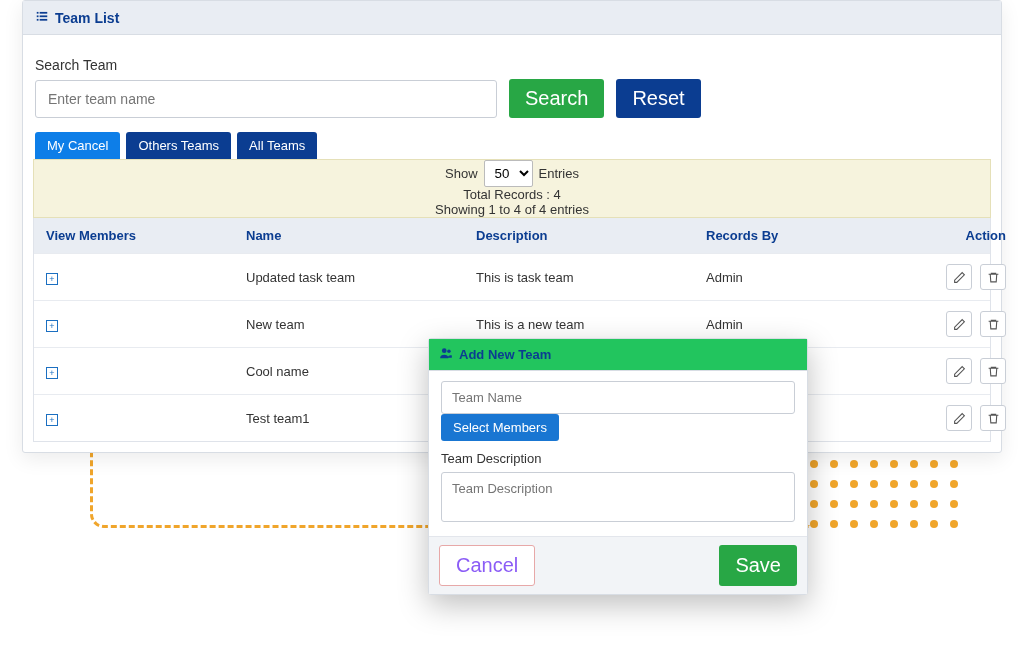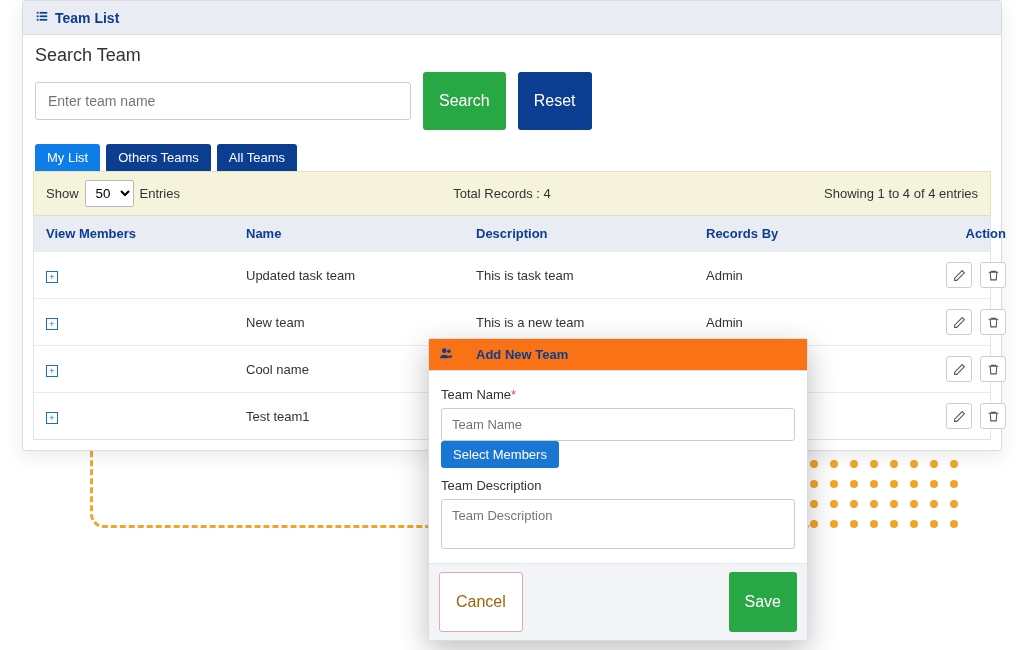--- a/index.html
+++ b/index.html
@@ -29,56 +29,57 @@
     align-items: center;
     gap: 6px;
     color: #0b3d91;
     font-weight: 600;
     font-size: 14px;
   }
   .panel-header .icon svg { width: 14px; height: 14px; }
   .search-section {
     padding: 10px 12px 4px 12px;
   }
-  .search-label { font-size: 18px; color: #333; margin-bottom: 6px; display: block; }
+  .search-label { font-size: 14px; color: #333; margin-bottom: 6px; display: block; margin-top: 12px; }
   .search-row { display: flex; gap: 12px; align-items: center; }
   .search-row input[type=text] {
-    width: 376px;
+    width: 462px;
     padding: 10px 12px;
     border: 1px solid #c9ced6;
     border-radius: 3px;
     font-size: 14px;
   }
-  .btn { padding: 20px 16px; font-size: 16px; border: none; border-radius: 3px; cursor: pointer; color: #fff; font-weight: 500; }
+  .btn { padding: 8px 16px; font-size: 20px; border: none; border-radius: 3px; cursor: pointer; color: #fff; font-weight: 500; }
   .btn-green { background: #28a745; }
   .btn-navy  { background: #0b3d91; }
   .btn-blue  { background: #1976d2; color: #fff; }
-  .btn-white { background: #fff; border: 1px solid #e7a8a8; color: #a16207; text-align: right; }
+  .btn-white { background: #fff; border: 1px solid #e7a8a8; color: #8b5cf6; text-align: right; }
 
   .tabstrip { display: flex; gap: 6px; padding: 10px 12px 0 12px; }
   .tab {
     padding: 6px 12px;
     background: #0b3d91;
     color: #fff;
     font-size: 13px;
     border-radius: 3px 3px 0 0;
     cursor: pointer;
   }
   .tab.active { background: #0d7ee8; }
 
   .table-meta {
     background: #f6f3dd;
     border: 1px solid #e5e0b8;
     display: flex;
     align-items: center;
-    padding: 8px 12px;
+    padding: 0 12px;
     font-size: 13px;
     color: #333;
     margin: 0 10px;
     margin-top: 0;
+    flex-direction: column;
   }
   .table-meta .left { display: flex; align-items: center; gap: 6px; }
   .table-meta select { padding: 4px 6px; border: 1px solid #bbb; background:#fff; border-radius: 2px; }
   .table-meta .center { flex: 1; text-align: center; }
   .table-meta .right { text-align: right; }
 
   .grid {
     margin: 0 10px 10px 10px;
     border: 1px solid #dfe3ea;
     border-top: none;
@@ -149,23 +150,23 @@
     position: absolute;
     left: 428px;
     top: 338px;
     width: 380px;
     background: #fff;
     border: 1px solid #d8dde4;
     border-radius: 3px;
     box-shadow: 0 10px 30px rgba(0,0,0,0.25);
   }
   .modal-head {
-    background: #f97316;
+    background: #22c55e;
     padding: 7px 10px;
-    display: flex; align-items: center; gap: 23px;
+    display: flex; align-items: center; gap: 6px;
     color: #0b3d91; font-weight: 600; font-size: 13px;
     border-bottom: 1px solid #d8dde4;
   }
   .modal-body { padding: 10px 12px; }
   .field-label { font-size: 13px; color: #333; margin: 6px 0 6px 0; display: block; }
   .req { color: #d84c4c; }
   .modal input[type=text], .modal textarea {
     width: 100%; padding: 8px 10px; border: 1px solid #c9ced6; border-radius: 3px;
     font-size: 13px; font-family: inherit;
   }
@@ -233,21 +234,21 @@
   <div class="search-section">
     <label class="search-label">Search Team</label>
     <div class="search-row">
       <input type="text" placeholder="Enter team name" style="">
       <button class="btn btn-green">Search</button>
       <button class="btn btn-navy">Reset</button>
     </div>
   </div>
 
   <div class="tabstrip">
-    <div class="tab active">My List</div>
+    <div class="tab active">My Cancel</div>
     <div class="tab">Others Teams</div>
     <div class="tab">All Teams</div>
   </div>
 
   <div class="table-meta">
     <div class="left">
       <span>Show</span>
       <select>
         <option>50</option>
       </select>
@@ -350,21 +351,20 @@
       <svg width="14" height="14" viewBox="0 0 24 24" fill="#0b3d91">
           <circle cx="9" cy="8" r="4"></circle>
           <circle cx="17" cy="9" r="3"></circle>
           <path d="M2 20c0-3 3-5 7-5s7 2 7 5v1H2z"></path>
           <path d="M15 20c0-2 2-4 5-4 1 0 2 .3 2 .3V20z"></path>
         </svg>
     </span>
     <span>Add New Team</span>
   </div>
   <div class="modal-body">
-    <label class="field-label"><span>Team Name</span><span class="req">*</span></label>
     <input type="text" placeholder="Team Name" style="">
 
     <button class="btn btn-blue" style="padding:6px 12px;font-size:13px">Select Members</button>
 
     <label class="field-label" style="margin-top:10px">Team Description</label>
     <textarea placeholder="Team Description" style=""></textarea>
   </div>
   <div class="modal-foot">
     <button class="btn btn-white">Cancel</button>
     <button class="btn btn-green">Save</button>

